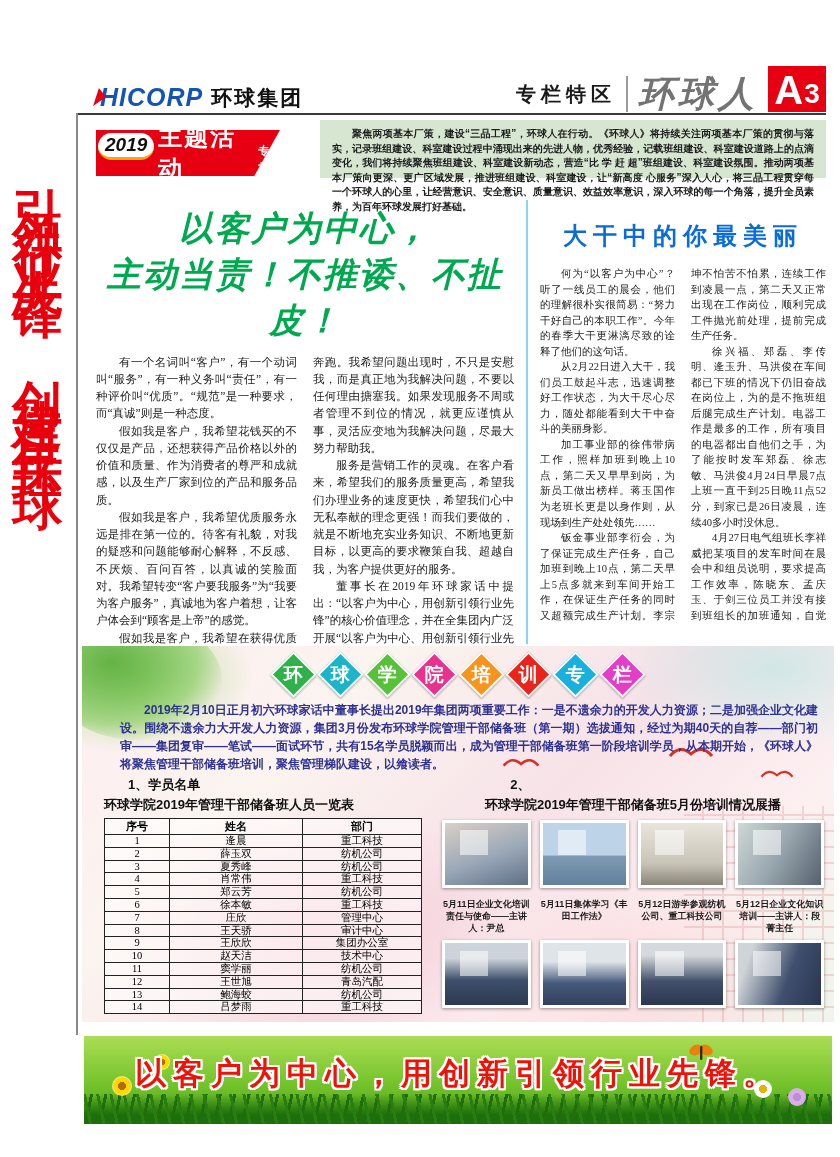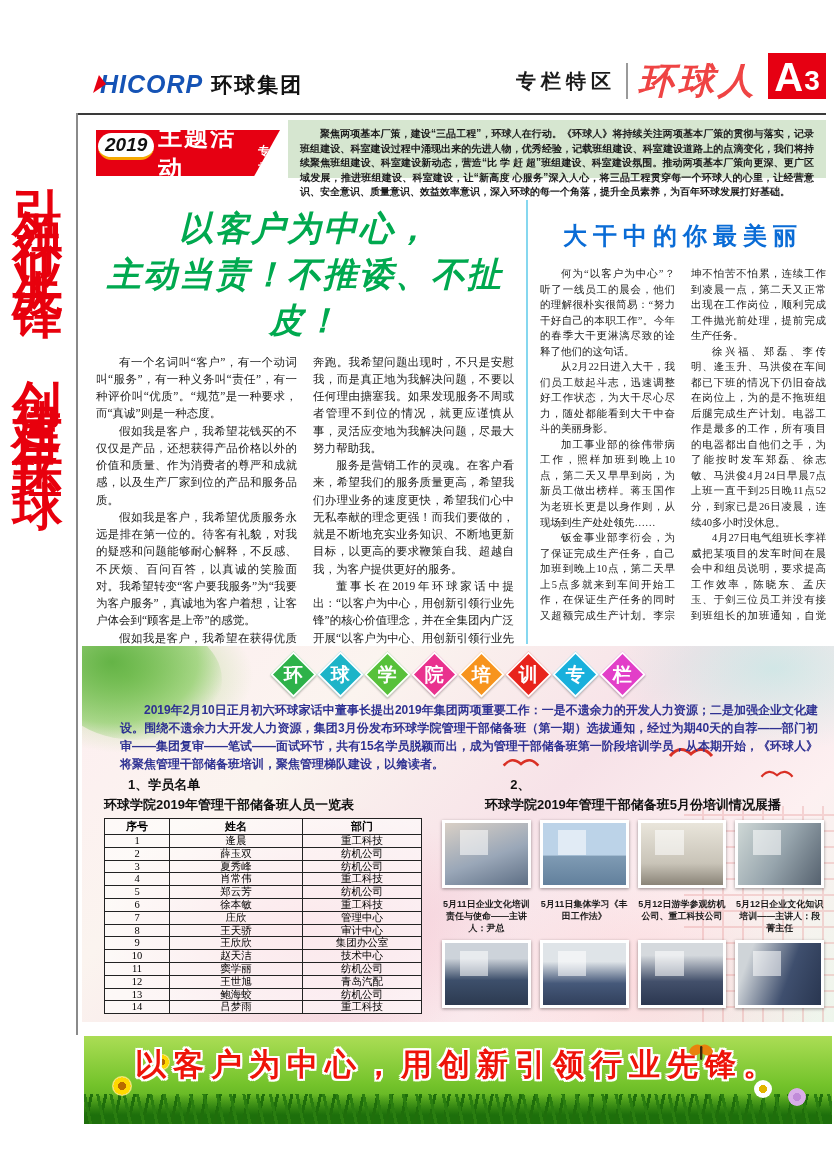--- a/index.html
+++ b/index.html
@@ -7,42 +7,42 @@
           font-family:"Liberation Serif","DejaVu Serif",serif; }
 
   
   .slogan { position:absolute; left:6px; top:150px; height:990px; width:66px;
             writing-mode:vertical-rl; text-orientation:upright;
             font-family:"Liberation Serif","DejaVu Serif",serif;
             font-weight:900; font-size:50px; letter-spacing:20px; color:#e8000d; }
   .v-rule { position:absolute; left:76px; top:113px; height:922px; width:2px; background:#8a8a8a; }
 
   
-  .masthead { position:absolute; left:96px; right:14px; top:61px; height:38px;
+  .masthead { position:absolute; left:96px; right:14px; top:74px; height:38px;
               display:flex; justify-content:space-between; align-items:flex-end;
               font-family:"Liberation Sans","DejaVu Sans",sans-serif; }
   .logo { display:flex; align-items:flex-end; gap:8px; }
   .logo-en { font-style:italic; font-weight:900; font-size:25px; color:#1553b5; letter-spacing:1px; }
   .logo-tri { display:inline-block; width:0; height:0; border-left:10px solid #e60012;
               border-top:9px solid transparent; border-bottom:9px solid transparent;
               margin-right:-6px; transform:skewX(-18deg); }
   .logo-cn { font-weight:900; font-size:21px; color:#111; letter-spacing:2px; }
   .mast-right { display:flex; align-items:flex-end; gap:10px; }
   .section-label { font-weight:900; font-size:20px; color:#1a1a1a; letter-spacing:5px; padding-bottom:4px; }
   .mast-div { width:2px; height:36px; background:#9a9a9a; }
   .paper-name { font-family:"Liberation Serif","DejaVu Serif",serif; font-style:italic;
-                font-weight:900; font-size:36px; color:#ef4444; letter-spacing:4px; line-height:1; }
+                font-weight:900; font-size:36px; color:#737373; letter-spacing:4px; line-height:1; }
   .page-box { width:58px; height:46px; background:#e60012; display:flex; align-items:flex-end;
               justify-content:center; gap:1px; }
   .pn-a { color:#fff; font-weight:900; font-size:40px; line-height:44px; }
   .pn-3 { color:#fff; font-weight:900; font-size:28px; line-height:36px; }
   .head-rule { position:absolute; left:78px; right:14px; top:113px; height:2px; background:#3a3a3a; }
 
   
-  .topic { position:absolute; left:96px; right:14px; top:120px; height:58px; display:flex; }
+  .topic { position:absolute; left:96px; right:14px; top:120px; height:58px; display:flex;gap:32px; }
   .badge-area { width:192px; position:relative; background:#fff; }
   .badge { position:absolute; left:0; top:10px; width:184px; height:46px; background:#e60012;
            clip-path:polygon(0 0,100% 0,86% 100%,0 100%);
            display:flex; align-items:center; font-family:"Liberation Sans","DejaVu Sans",sans-serif; }
   .badge-year { background:#fff; border-radius:14px; padding:1px 7px; margin:-14px 4px 0 2px;
                 font-style:italic; font-weight:900; font-size:19px; color:#111;
                 border-bottom:3px solid #f5a800; }
   .badge-title { color:#fff; font-weight:900; font-size:24px; letter-spacing:2px; }
   .badge-sub { color:#fff; font-weight:700; font-size:12px; margin:14px 0 0 4px; }
   .topic-text { flex:1; background:#d6e6d0; padding:7px 12px 5px; text-align:justify;
@@ -115,21 +115,21 @@
   .cell:nth-of-type(5) .photo { background:linear-gradient(#cdd3da 25%,#3d4f6b 60%,#2c3a50); }
   .cell:nth-of-type(6) .photo { background:linear-gradient(#dfe4e8 30%,#46597a 65%,#31405c); }
   .cell:nth-of-type(7) .photo { background:linear-gradient(#d5d9dd 20%,#43506b 62%,#2b3750); }
   .cell:nth-of-type(8) .photo { background:linear-gradient(110deg,#cfd4d8 15%,#3f4f6e 60%,#293650); }
   .caption { font-weight:700; font-size:9px; line-height:1.35; text-align:center; color:#1c1c1c;
              margin-top:10px; min-height:25px; }
 
   
   .banner { position:absolute; left:84px; right:8px; top:1036px; height:88px; overflow:hidden;
             background:linear-gradient(#abdd55,#74c32b 55%,#4ba018); }
-  .banner-text { position:relative; z-index:3; text-align:center; margin-top:8px;
+  .banner-text { position:relative; z-index:3; text-align:center; margin-top:17px;
                  font-family:"Liberation Sans","DejaVu Sans",sans-serif;
                  font-weight:900; font-size:31px; letter-spacing:7px; color:#ee1309;
                  text-shadow:-2px -2px 0 #fff, 2px -2px 0 #fff, -2px 2px 0 #fff, 2px 2px 0 #fff,
                              0 -2px 0 #fff, 0 2px 0 #fff, -2px 0 0 #fff, 2px 0 0 #fff; }
   .grass { position:absolute; z-index:2; bottom:0; left:0; right:0; height:30px;
            background:
             repeating-linear-gradient(78deg, transparent 0 5px, #2a7d10 5px 8px, transparent 8px 13px),
             repeating-linear-gradient(102deg, transparent 0 6px, #1f6e0b 6px 9px, transparent 9px 14px),
             linear-gradient(to top, #1d6f0b 30%, rgba(29,111,11,0)); }
   .flower { position:absolute; z-index:3; border-radius:50%; }

